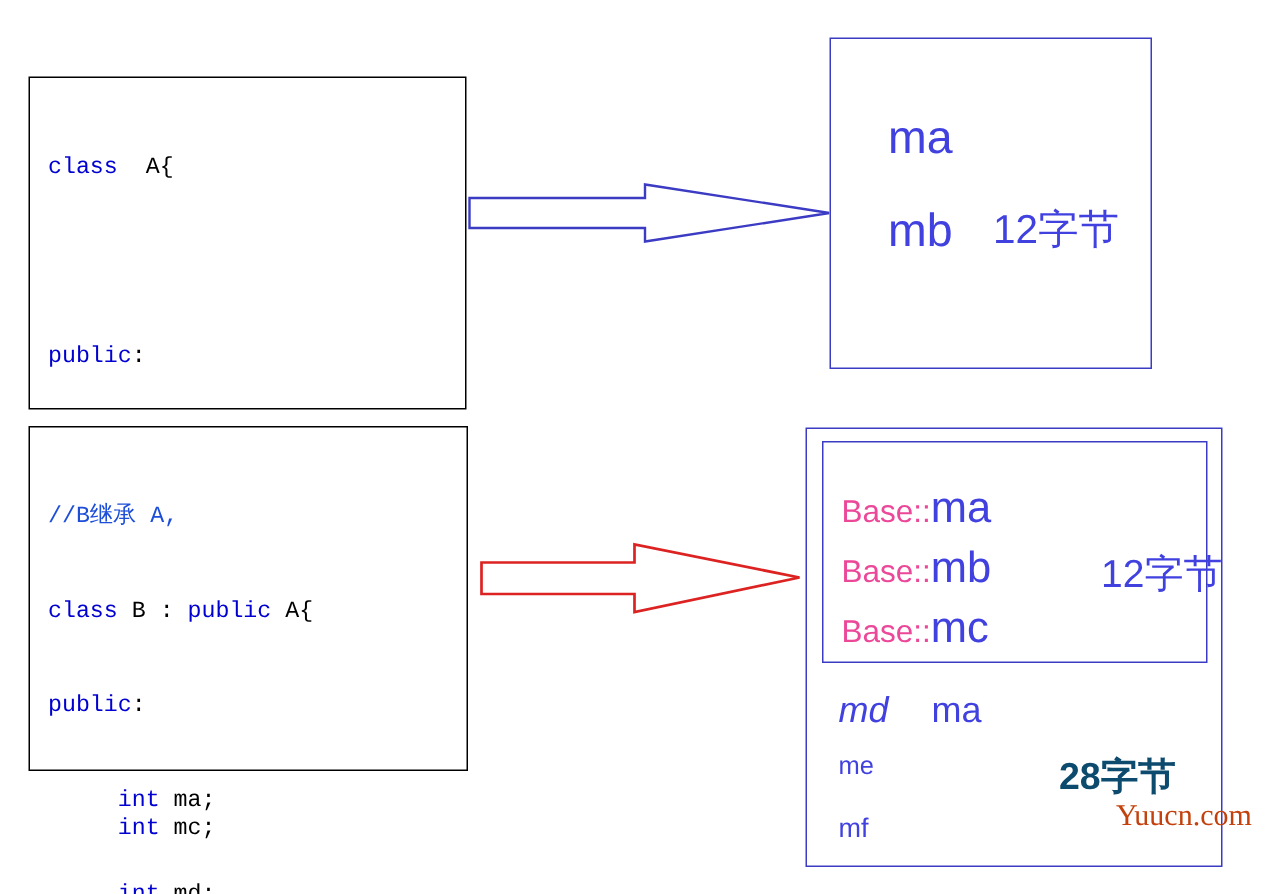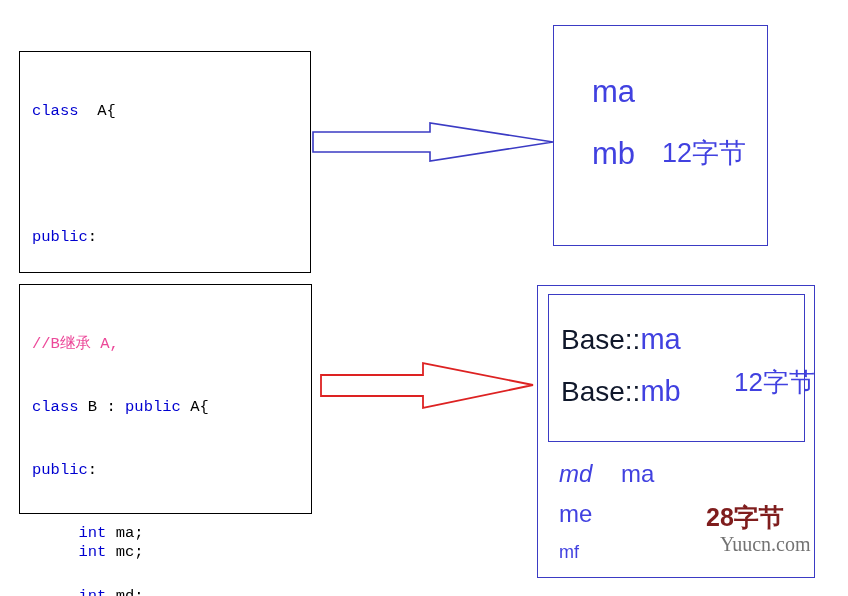--- a/index.html
+++ b/index.html
@@ -22,21 +22,21 @@
     line-height: 21px;
     color: #000000;
     padding: 7px 0 0 12px;
     white-space: pre;
   }
   #code-box-a { left: 19px; top: 51px; width: 292px; height: 222px; }
   #code-box-b { left: 19px; top: 284px; width: 293px; height: 230px; }
 
   .code-line { height: 21px; white-space: pre; }
   .kw   { color: #0000d0; }
-  .cmt  { color: #ec4899; }
+  .cmt  { color: #1d4ed8; }
   .plain{ color: #000000; }
 
   
   .mem-box {
     position: absolute;
     border: 1.6px solid #3b3bc4;
     background: #ffffff;
   }
   #mem-box-top    { left: 553px; top: 25px;  width: 215px; height: 221px; }
   #mem-box-bottom { left: 537px; top: 285px; width: 278px; height: 293px; }
@@ -53,43 +53,43 @@
     line-height: 1;
   }
 
   
   #top-ma   { left: 38px; top: 50px;  font-size: 31px; }
   #top-mb   { left: 38px; top: 112px; font-size: 31px; }
   #top-size { left: 108px;top: 114px; font-size: 27px; }
 
   
   .base-row { position:absolute; left: 12px; white-space: pre; }
-  .base-pfx { color:#0f172a; font-size: 28px; font-family:"Liberation Sans",sans-serif; }
+  .base-pfx { color:#ec4899; font-size: 21px; font-family:"Liberation Sans",sans-serif; }
   .base-mem { color:#4141e0; font-size: 29px; font-family:"Liberation Sans",sans-serif; }
   #base-row-1 { top: 28px; }
-  #base-row-2 { top: 80px; text-align: center; }
+  #base-row-2 { top: 68px; text-align: center; }
   #base-row-3 { top: 108px; }
   #inner-size { position:absolute; left: 185px; top: 70px; font-size: 26px; color:#4141e0;
                 font-family:"Liberation Sans",sans-serif; white-space:pre; }
 
   
   #der-md { left: 21px; top: 176px; font-size: 24px; font-style: italic; }
   #der-ma { left: 83px; top: 176px; font-size: 24px; }
-  #der-me { left: 21px; top: 216px; font-size: 24px; }
+  #der-me { left: 21px; top: 216px; font-size: 17px; }
   #der-mf { left: 21px; top: 257px; font-size: 18px; }
 
   #total-size {
     position: absolute; left: 168px; top: 215px;
-    color: #7f1d1d; font-size: 25px; font-weight: bold;
+    color: #0c4a6e; font-size: 25px; font-weight: bold;
     font-family: "Liberation Sans", sans-serif; white-space: pre;
   }
 
   #watermark {
-    position: absolute; left: 720px; top: 533px;
-    color: #737373; font-size: 20px;
+    position: absolute; left: 744px; top: 533px;
+    color: #c2410c; font-size: 20px;
     font-family: "Liberation Serif", serif; white-space: pre;
   }
 
   
   .arrow { position: absolute; }
   #arrow-top    { left: 312px; top: 118px; width: 243px; height: 48px; }
   #arrow-bottom { left: 320px; top: 358px; width: 215px; height: 55px; }
 </style>
 </head>
 <body>
@@ -134,20 +134,21 @@
     <div class="mem-text" id="top-ma">ma</div>
     <div class="mem-text" id="top-mb">mb</div>
     <div class="mem-text" id="top-size">12字节</div>
   </div>
 
   <div class="mem-box" id="mem-box-bottom">
 
     <div id="mem-box-inner">
       <div class="base-row" id="base-row-1"><span class="base-pfx">Base::</span><span class="base-mem">ma</span></div>
       <div class="base-row" id="base-row-2"><span class="base-pfx">Base::</span><span class="base-mem">mb</span></div>
+      <div class="base-row" id="base-row-3"><span class="base-pfx">Base::</span><span class="base-mem">mc</span></div>
       <div id="inner-size">12字节</div>
     </div>
 
     <div class="mem-text" id="der-md">md</div>
     <div class="mem-text" id="der-ma">ma</div>
     <div class="mem-text" id="der-me">me</div>
     <div class="mem-text" id="der-mf">mf</div>
 
     <div id="total-size">28字节</div>
   </div>

